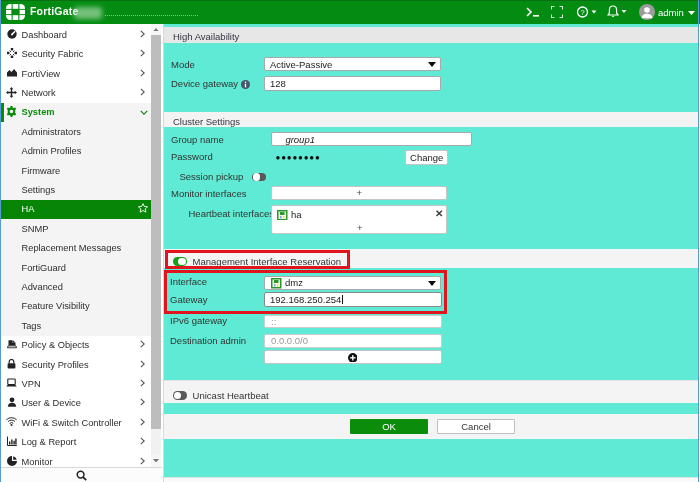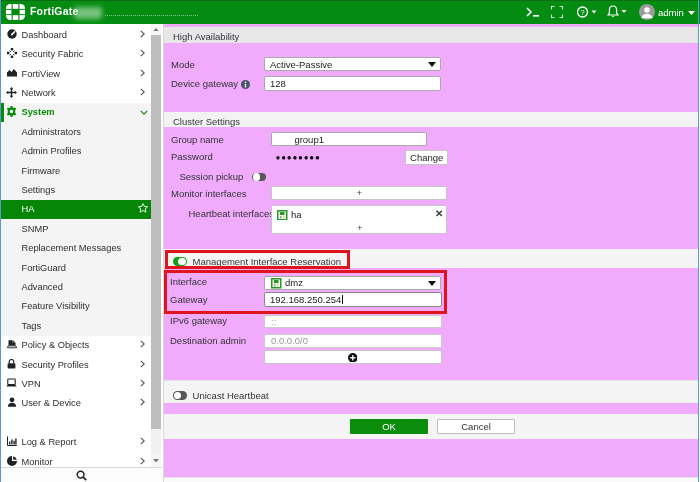--- a/index.html
+++ b/index.html
@@ -30,21 +30,21 @@
   #sysblock { position:absolute; left:1px; top:78.8px; width:150px; height:232.8px; background:#f4f4f4; }
   #sysbar { position:absolute; left:1px; top:78.8px; width:3.2px; height:19.4px; background:#0a8a0a; }
   #harow { position:absolute; left:1px; top:175.8px; width:150px; height:19.4px; background:#078507; }
   
   #sbtrack { position:absolute; left:151px; top:0px; width:10.3px; height:443px; background:#f1f1f1; }
   #sbthumb { position:absolute; left:151px; top:11.4px; width:10.3px; height:394px; background:#bdbdbd; }
   #searchrow { position:absolute; left:1px; top:443px; width:161px; height:15px; border-top:1px solid #d8d8d8; background:#fcfcfc; }
   #sepline { position:absolute; left:162.7px; top:24px; width:1px; height:458px; background:#d9d9d9; z-index:5; }
 
   
-  #content { position:absolute; left:163.5px; top:24px; width:534.5px; height:458px; background:#f0abfc; }
+  #content { position:absolute; left:163.5px; top:24px; width:534.5px; height:458px; background:#5eead4; }
   .band { position:absolute; left:0; width:534.5px; }
   .lbl { position:absolute; left:8px; white-space:nowrap; color:#333; }
   .inp { position:absolute; background:#fff; border:1px solid #a9a9a9; border-radius:2px; font-size:9.5px; color:#222; display:flex; align-items:center; }
   .inp.dis { border:1px solid #ccc; color:#999; }
   .caret-dn { width:0; height:0; border-left:4.2px solid transparent; border-right:4.2px solid transparent; border-top:5px solid #0b0b0b; }
   .toggle { position:absolute; width:13.5px; height:8.8px; border-radius:4.4px; }
   .toggle .knob { position:absolute; top:0.7px; width:7.4px; height:7.4px; border-radius:50%; background:#fff; }
   .tg-off { background:#58585a; } .tg-off .knob { left:0.7px; }
   .tg-on { background:#14a014; } .tg-on .knob { left:5.4px; }
   .redrect { position:absolute; border:3.4px solid #e0141c; z-index:40; }
@@ -226,20 +226,30 @@
     <div class="mi" style="top:369.8px">
         <span class="ic"><svg width="10" height="10" viewBox="0 0 10 10">
             <circle cx="5" cy="2.8" r="2.4" fill="#222"></circle>
             <path d="M0.8 9.8 C1.2 6.6 3 5.8 5 5.8 C7 5.8 8.8 6.6 9.2 9.8 Z" fill="#222"></path>
           </svg></span>
         <span class="lb">User &amp; Device</span>
         <span class="ch"><svg width="5" height="8" viewBox="0 0 5 8">
             <path d="M0.8 0.8 L4.2 4 L0.8 7.2" stroke="#555" stroke-width="1.1" fill="none"></path>
           </svg></span>
       </div>
+    <div class="mi" style="top:389.2px">
+        <span class="ic"><svg width="11" height="9" viewBox="0 0 11 9">
+            <path d="M0.4 2.8 A7.2 7.2 0 0 1 10.6 2.8 M2 4.6 A4.9 4.9 0 0 1 9 4.6 M3.7 6.4 A2.5 2.5 0 0 1 7.3 6.4" stroke="#222" stroke-width="1" fill="none"></path>
+            <circle cx="5.5" cy="8" r="1" fill="#222"></circle>
+          </svg></span>
+        <span class="lb">WiFi &amp; Switch Controller</span>
+        <span class="ch"><svg width="5" height="8" viewBox="0 0 5 8">
+            <path d="M0.8 0.8 L4.2 4 L0.8 7.2" stroke="#555" stroke-width="1.1" fill="none"></path>
+          </svg></span>
+      </div>
     <div class="mi" style="top:408.6px">
         <span class="ic"><svg width="10" height="10" viewBox="0 0 10 10">
             <path d="M0.5 0.5 L0.5 9.5 L9.8 9.5" stroke="#222" stroke-width="1" fill="none"></path>
             <rect x="2" y="5.5" width="1.4" height="3" fill="#222"></rect>
             <rect x="4.2" y="3.5" width="1.4" height="5" fill="#222"></rect>
             <rect x="6.4" y="4.8" width="1.4" height="3.7" fill="#222"></rect>
             <rect x="8.2" y="2.5" width="1.4" height="6" fill="#222"></rect>
           </svg></span>
         <span class="lb">Log &amp; Report</span>
         <span class="ch"><svg width="5" height="8" viewBox="0 0 5 8">
@@ -290,21 +300,21 @@
         <circle cx="4.5" cy="4.5" r="4.5" fill="#47536b"></circle>
         <rect x="3.8" y="1.6" width="1.4" height="1.4" fill="#fff"></rect>
         <rect x="3.8" y="3.8" width="1.4" height="3.6" fill="#fff"></rect>
       </svg>
     <div class="inp" style="left:100.5px;top:52.3px;width:176.5px;height:14.7px;padding-left:5px;">128</div>
 
     <div class="band" style="top:88px;height:15px;background:#f3f3f3;"></div>
     <div class="lbl" style="top:91.7px;left:9.5px;color:#35343f">Cluster Settings</div>
 
     <div class="lbl" style="top:109.5px;left:7.5px">Group name</div>
-    <div class="inp" style="left:107.9px;top:107.7px;width:156px;height:14.7px;padding-left:22px;">group1</div>
+    <div class="inp" style="left:107.9px;top:107.7px;width:201px;height:14.7px;padding-left:13px;font-style:italic;">group1</div>
 
     <div class="lbl" style="top:127px;left:7.5px">Password</div>
     <div class="abs" style="left:112px;top:128.5px;font-size:8px;letter-spacing:0.8px;color:#111">●●●●●●●●</div>
     <div class="inp" style="left:241.8px;top:126px;width:42.9px;height:14.7px;justify-content:center;border-color:#c5c5c5;">Change</div>
 
     <div class="lbl" style="top:147px;left:16px">Session pickup</div>
     <div class="toggle tg-off" style="left:88.5px;top:148.7px">
         <div class="knob"></div>
       </div>
 

